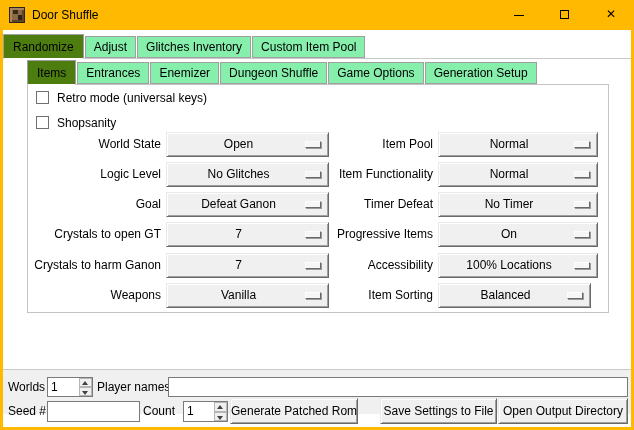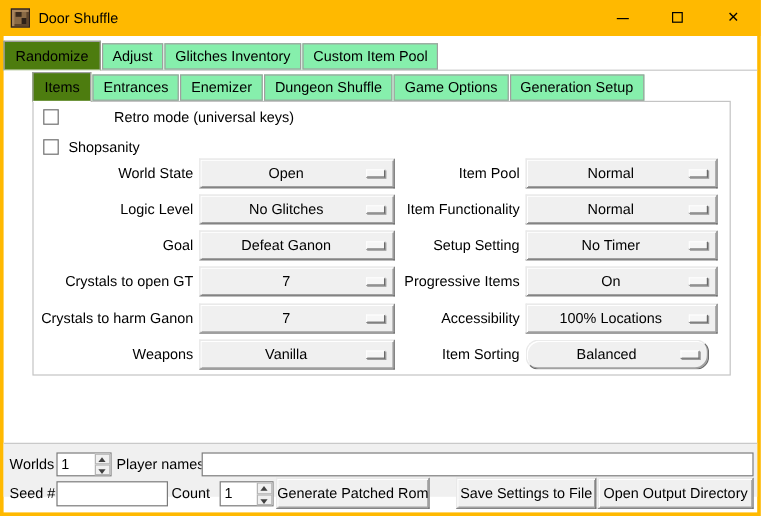--- a/index.html
+++ b/index.html
@@ -97,21 +97,21 @@
       <div class="tab active">Items</div>
       <div class="tab">Entrances</div>
       <div class="tab">Enemizer</div>
       <div class="tab">Dungeon Shuffle</div>
       <div class="tab">Game Options</div>
       <div class="tab">Generation Setup</div>
     </div>
 
     <div class="panel">
 
-      <div class="checkrow" style="left:8px; top:5px;gap:38px;">
+      <div class="checkrow" style="left:8px; top:5px;">
         <div class="checkbox"></div>
         <span>Retro mode (universal keys)</span>
       </div>
       <div class="checkrow" style="left:8px; top:30px;">
         <div class="checkbox"></div>
         <span>Shopsanity</span>
       </div>
 
       <div class="optlabel" style="left:0; width:133px; top:47px;">World State</div>
       <div class="dropdown" style="left:138px; width:163px; top:47px;padding-left:41px;">
@@ -154,40 +154,40 @@
         <span class="dd-value">Normal</span>
         <span class="indic"></span>
       </div>
 
       <div class="optlabel" style="left:246px; width:159px; top:77px;">Item Functionality</div>
       <div class="dropdown" style="left:410px; width:160px; top:77px;">
         <span class="dd-value">Normal</span>
         <span class="indic"></span>
       </div>
 
-      <div class="optlabel" style="left:246px; width:159px; top:107px;">Setup Setting</div>
+      <div class="optlabel" style="left:246px; width:159px; top:107px;">Timer Defeat</div>
       <div class="dropdown" style="left:410px; width:160px; top:107px;">
         <span class="dd-value">No Timer</span>
         <span class="indic"></span>
       </div>
 
       <div class="optlabel" style="left:246px; width:159px; top:137px;">Progressive Items</div>
       <div class="dropdown" style="left:410px; width:160px; top:137px;">
         <span class="dd-value">On</span>
         <span class="indic"></span>
       </div>
 
       <div class="optlabel" style="left:246px; width:159px; top:168px;">Accessibility</div>
       <div class="dropdown" style="left:410px; width:160px; top:168px;">
         <span class="dd-value">100% Locations</span>
         <span class="indic"></span>
       </div>
 
       <div class="optlabel" style="left:246px; width:159px; top:198px;">Item Sorting</div>
-      <div class="dropdown" style="left:410px; width:153px; top:198px;border-radius:11px;">
+      <div class="dropdown" style="left:410px; width:153px; top:198px;">
         <span class="dd-value">Balanced</span>
         <span class="indic"></span>
       </div>
 
     </div>
 
     <div class="nb-bottom">
 
       <div class="lbl" style="left:5px; top:7px;">Worlds</div>
       <div class="spinbox" style="left:44px; top:7px; width:46px; height:20px;">

